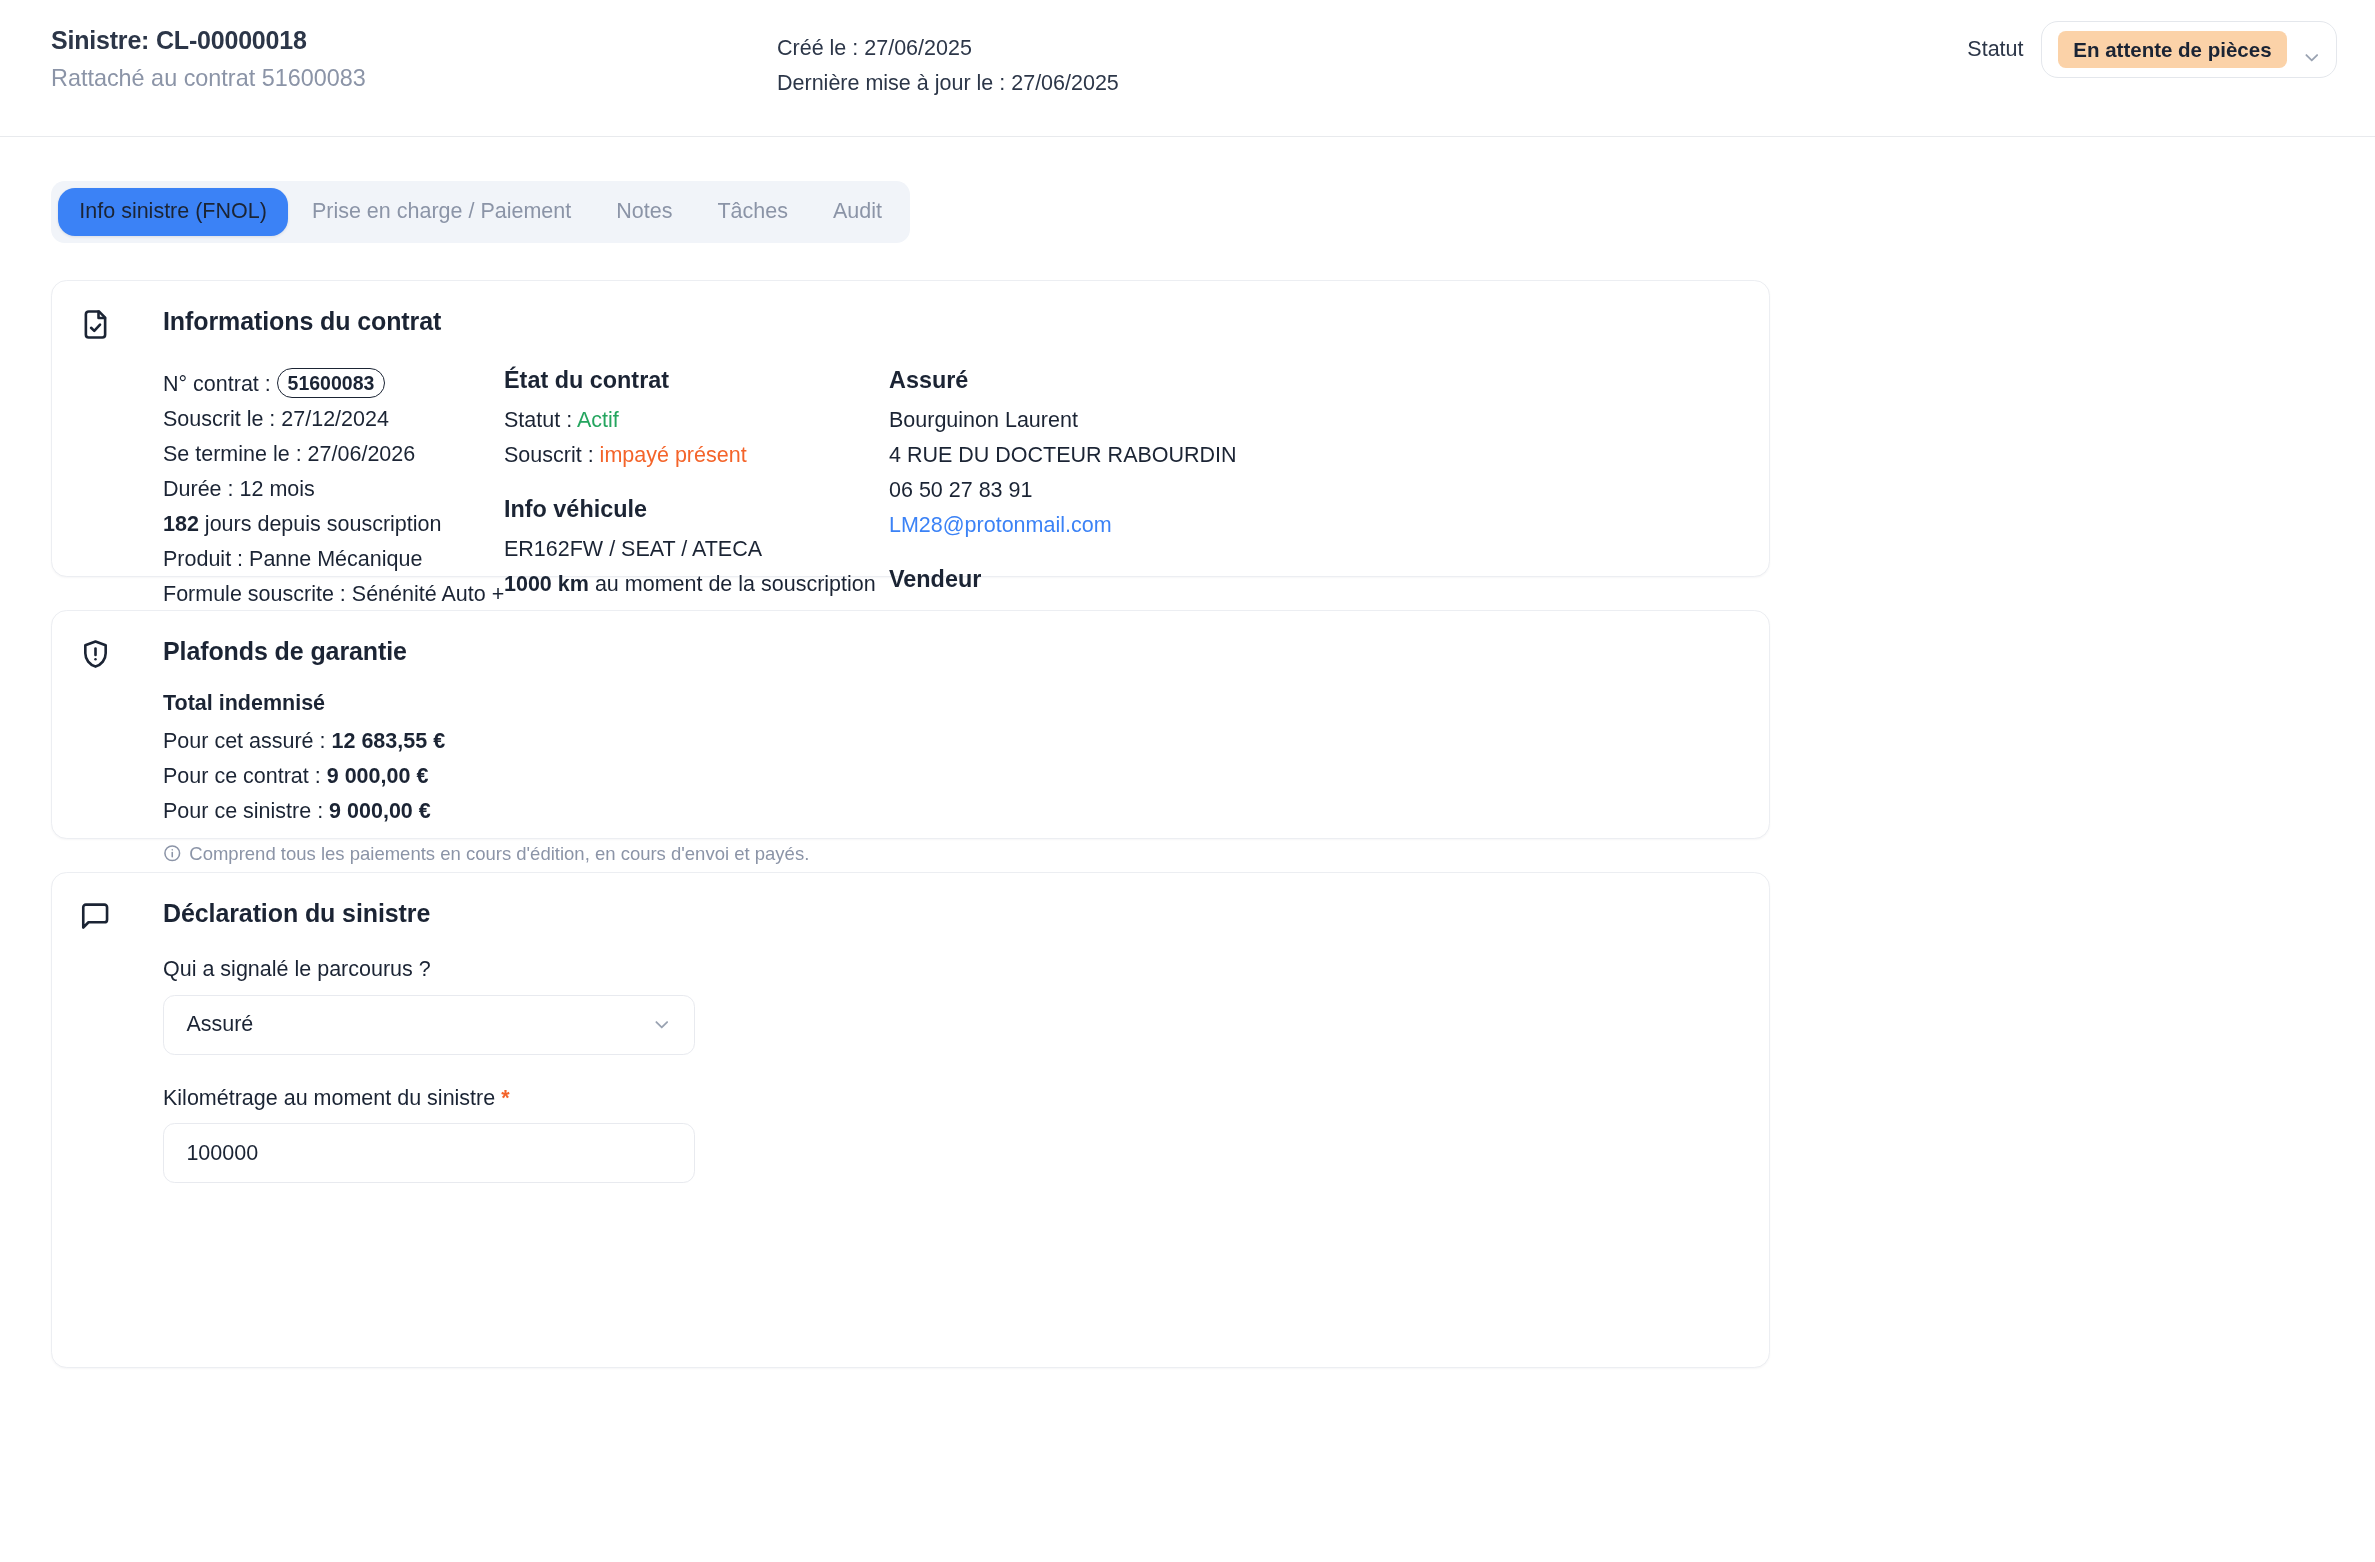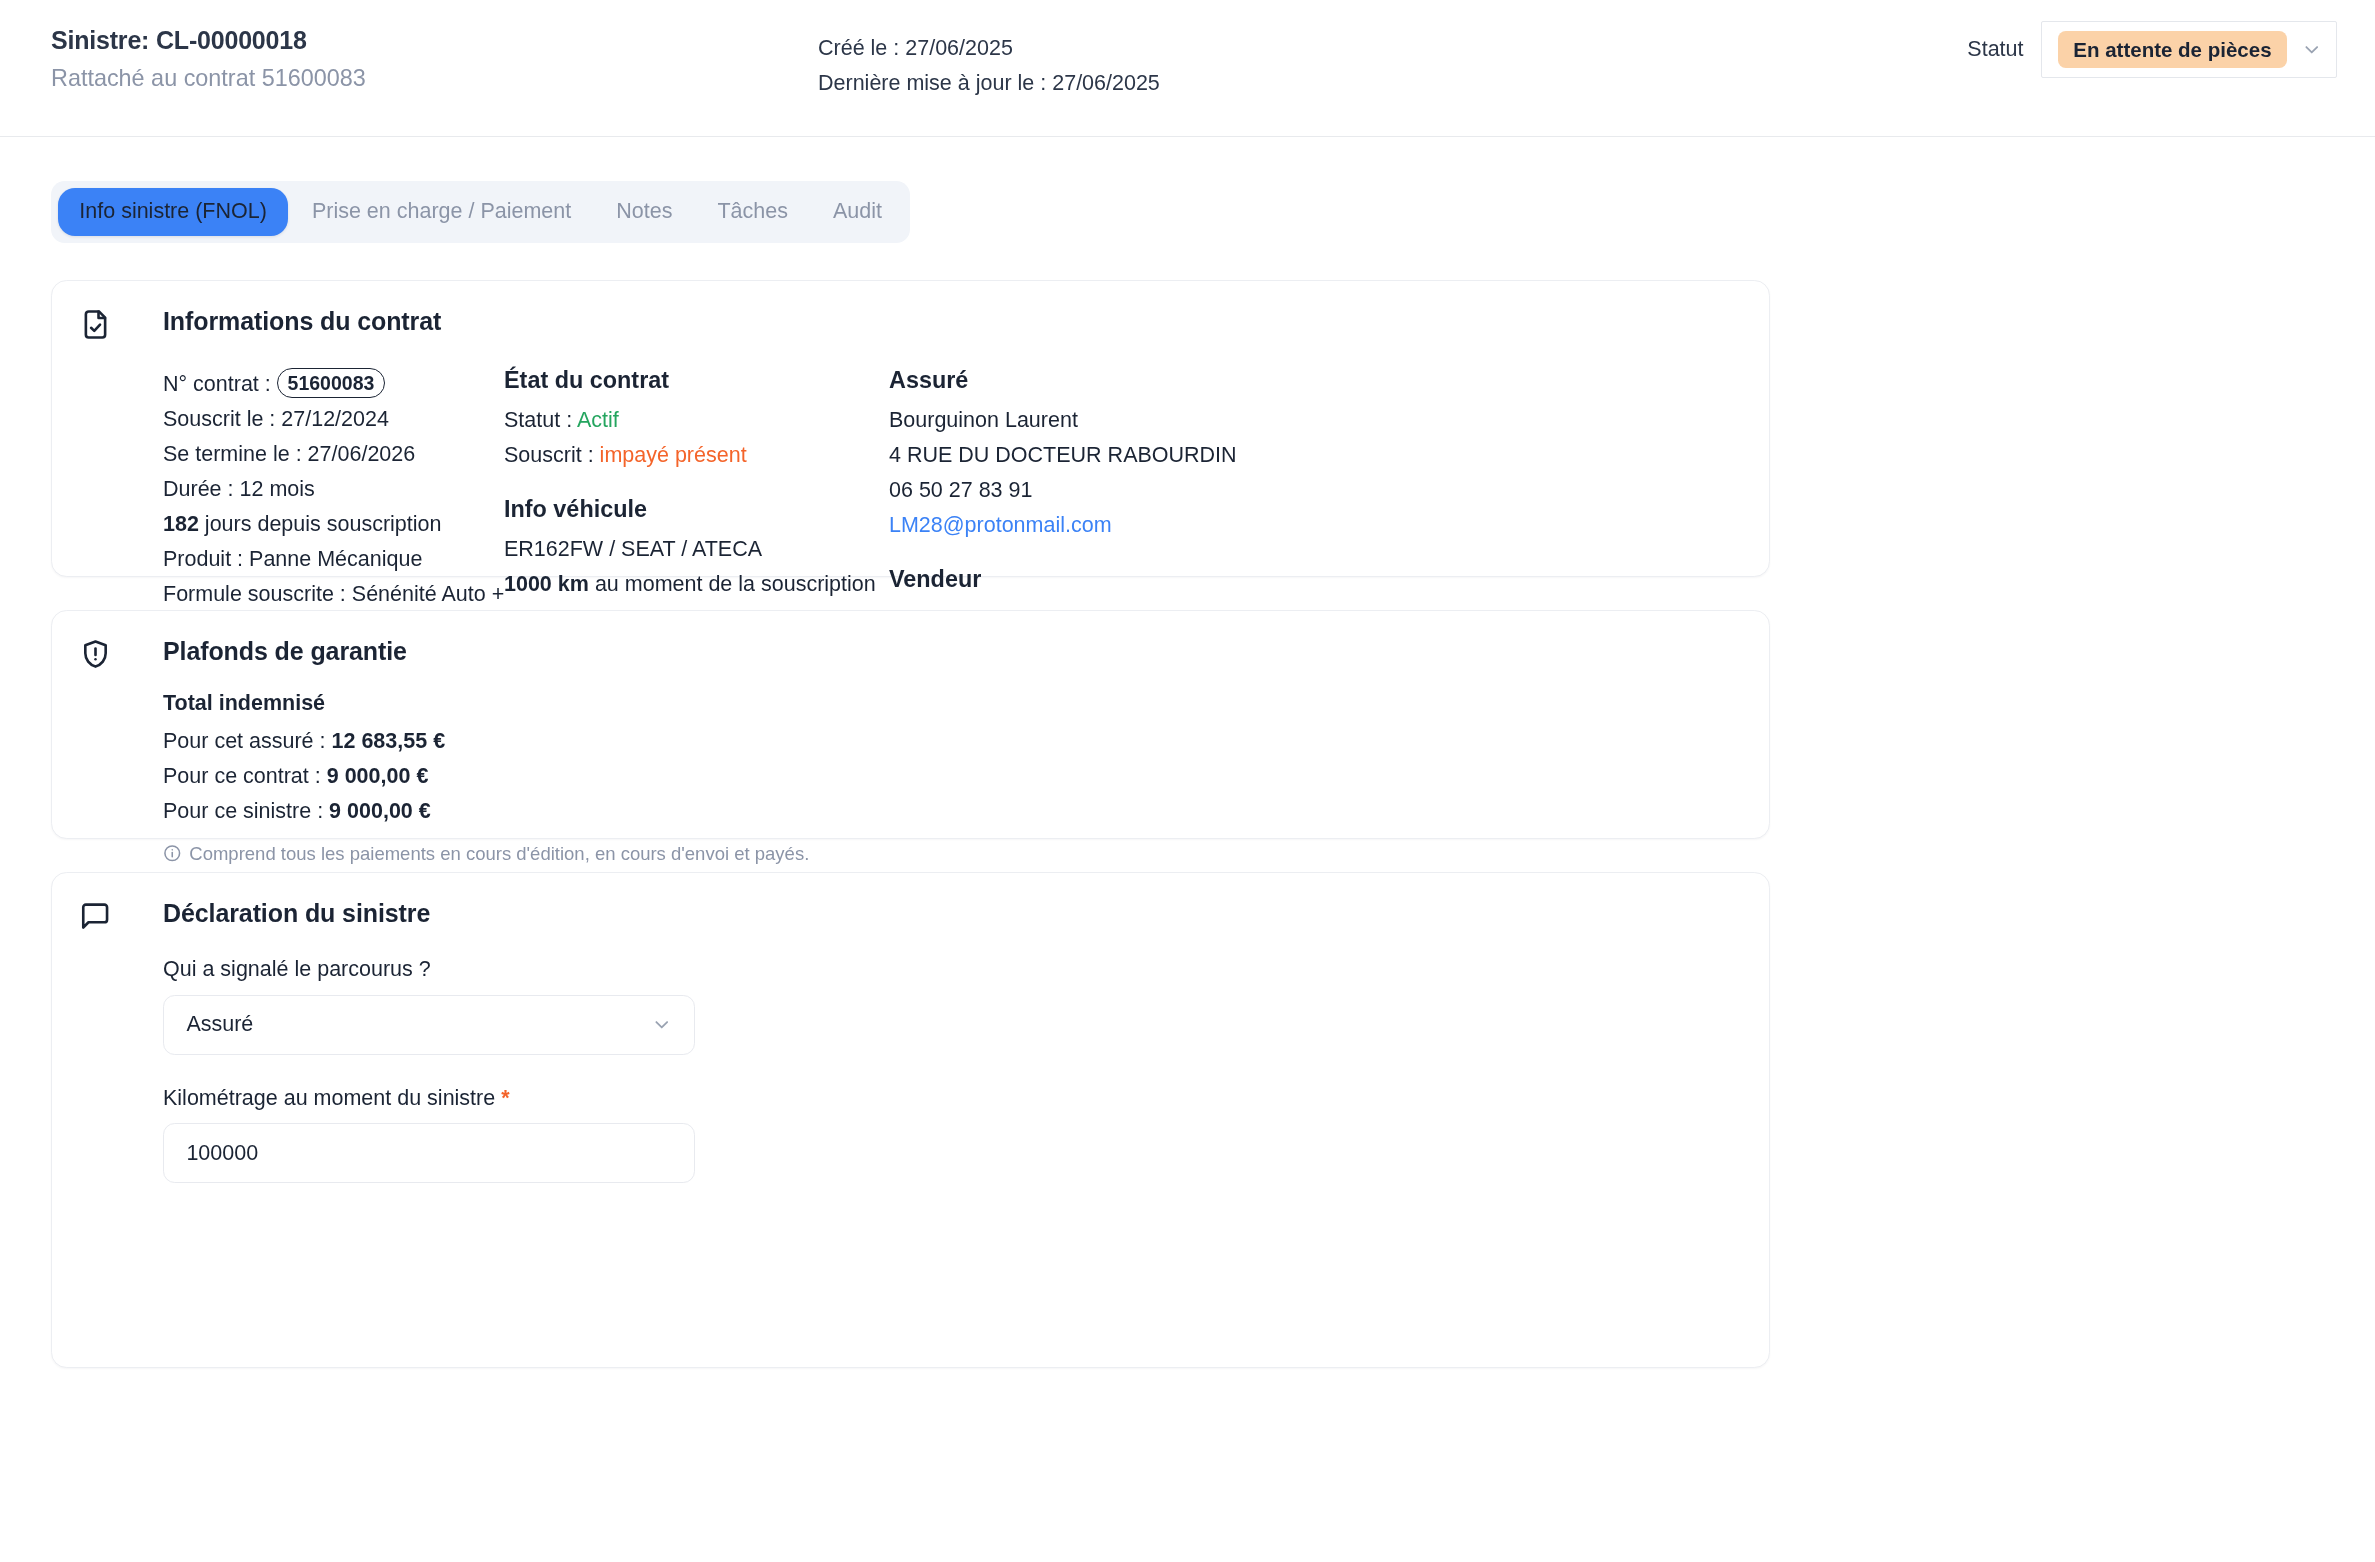--- a/index.html
+++ b/index.html
@@ -28,43 +28,43 @@
     letter-spacing: -0.2px;
     line-height: 1.2;
   }
   .hdr-sub {
     margin-top: 8.8px;
     font-size: 23.4px;
     font-weight: 400;
     color: #8b94a7;
     line-height: 1.2;
   }
-  .hdr-mid { position: absolute; left: 818px; top: 31px; }
+  .hdr-mid { position: absolute; left: 777px; top: 31px; }
   .hdr-meta {
     font-size: 21.5px;
     color: #2c3648;
     line-height: 1.62;
     white-space: nowrap;
   }
   .hdr-meta .lbl { font-weight: 400; }
   .hdr-right {
     position: absolute;
     right: 39px;
     top: 21px;
     display: flex;
     align-items: center;
     gap: 17.6px;
   }
   .statut-label { font-size: 21.5px; color: #2c3648; }
   .statut-select {
     display: flex;
-    align-items: center;
+    align-items: flex-end;
     gap: 13.7px;
     border: 1px solid #e4e7ec;
-    border-radius: 2px;
+    border-radius: 17px;
     padding: 8.8px 13.7px 8.8px 15.6px;
     background: #ffffff;
   }
   .statut-badge {
     background: #fbd2a8;
     color: #1b2434;
     font-size: 20.5px;
     font-weight: 700;
     border-radius: 7.8px;
     padding: 6.8px 15.6px;

